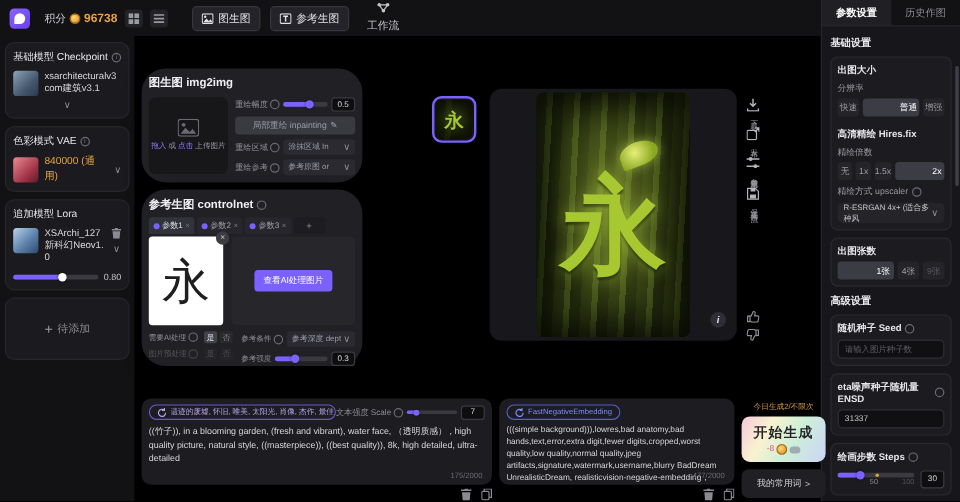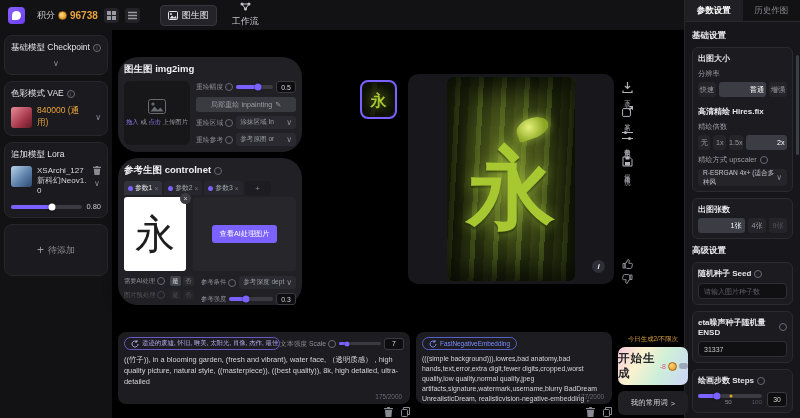--- a/index.html
+++ b/index.html
@@ -136,21 +136,21 @@
   .mini-track { position:relative; width:42px; height:3px; border-radius:2px; background:#3a3a40; }
   .ptext { margin-top:4px; font-size:7.4px; line-height:1.5; color:#d6d6da; word-break:break-word; }
   .neg .ptext { font-size:6.9px; line-height:1.45; }
   .pcount { position:absolute; right:8px; bottom:4px; font-size:6.4px; color:#6a6a72; }
   .pactions { position:absolute; top:407px; display:flex; justify-content:flex-end; gap:8px; color:#8a8a92; }
   .pactions.a1 { left:118px; width:292px; } .pactions.a2 { left:416px; width:196px; }
 
   
   .gen-col { position:absolute; left:618px; top:335px; width:70px; }
   .quota { font-size:6.4px; color:#d89a3e; text-align:center; }
-  .go-btn { margin-top:3px; height:38px; border-radius:7px; background:linear-gradient(120deg,#f6c9dc 0%,#faf2cf 30%,#cdefd8 60%,#ccd4f8 100%); display:flex; flex-direction:row; align-items:center; justify-content:center; gap:2px; }
+  .go-btn { margin-top:3px; height:38px; border-radius:7px; background:linear-gradient(120deg,#f6c9dc 0%,#faf2cf 30%,#cdefd8 60%,#ccd4f8 100%); display:flex; flex-direction:column; align-items:center; justify-content:center; gap:2px; }
   .go-btn .t { font-size:11.5px; font-weight:bold; color:#26262a; letter-spacing:1px; }
   .go-sub { display:flex; align-items:center; gap:2px; font-size:7px; color:#e0557a; }
   .pill { width:9px; height:6px; border-radius:3px; background:rgba(120,120,140,.55); }
   .words-btn { margin-top:6px; height:24px; background:#1f1f24; border-radius:6px; display:flex; align-items:center; justify-content:center; gap:3px; font-size:7.4px; color:#d2d2d6; }
 
   svg { display:block; }
 </style>
 </head>
 <body>
 
@@ -183,39 +183,52 @@
       <div class="top-tab">
         <span class="ic">
             <svg width="10" height="9" viewBox="0 0 10 9">
               <rect x="0.5" y="0.5" width="9" height="8" rx="1" fill="none" stroke="currentColor"></rect>
               <circle cx="3" cy="3" r="1" fill="currentColor"></circle>
               <path fill="currentColor" d="M1.5 7.5l2.5-3 2 2 1.5-1.5 1.5 2.5z"></path>
             </svg>
           </span>
         <span>图生图</span>
       </div>
+      <div class="top-tab">
+        <span class="ic">
+            <svg width="10" height="9" viewBox="0 0 10 9">
+              <rect x="0.5" y="0.5" width="9" height="8" rx="1" fill="none" stroke="currentColor"></rect>
+              <path fill="currentColor" d="M3 2h4v1.2H5.6V7H4.4V3.2H3z"></path>
+            </svg>
+          </span>
+        <span>参考生图</span>
+      </div>
       <div class="top-tab plain">
         <span class="ic">
             <svg width="11" height="9" viewBox="0 0 11 9">
               <circle cx="2" cy="2" r="1.5" fill="currentColor"></circle>
               <circle cx="9" cy="2" r="1.5" fill="currentColor"></circle>
               <circle cx="5.5" cy="7" r="1.5" fill="currentColor"></circle>
               <path stroke="currentColor" d="M2 2h7M2 2l3.5 5M9 2L5.5 7" fill="none"></path>
             </svg>
           </span>
         <span>工作流</span>
       </div>
     </div>
   </div>
 
   <div class="lsb">
     <div class="card">
       <div class="card-title">
         <span>基础模型 Checkpoint</span>
         <i class="info-dot">i</i>
+      </div>
+      <div class="model-row">
+        <div class="thumb ckpt"></div>
+        <div class="model-name">xsarchitecturalv3com建筑v3.1</div>
       </div>
       <span class="chev chev-center">∨</span>
     </div>
 
     <div class="card">
       <div class="card-title">
         <span>色彩模式 VAE</span>
         <i class="info-dot">i</i>
       </div>
       <div class="vae-row">

